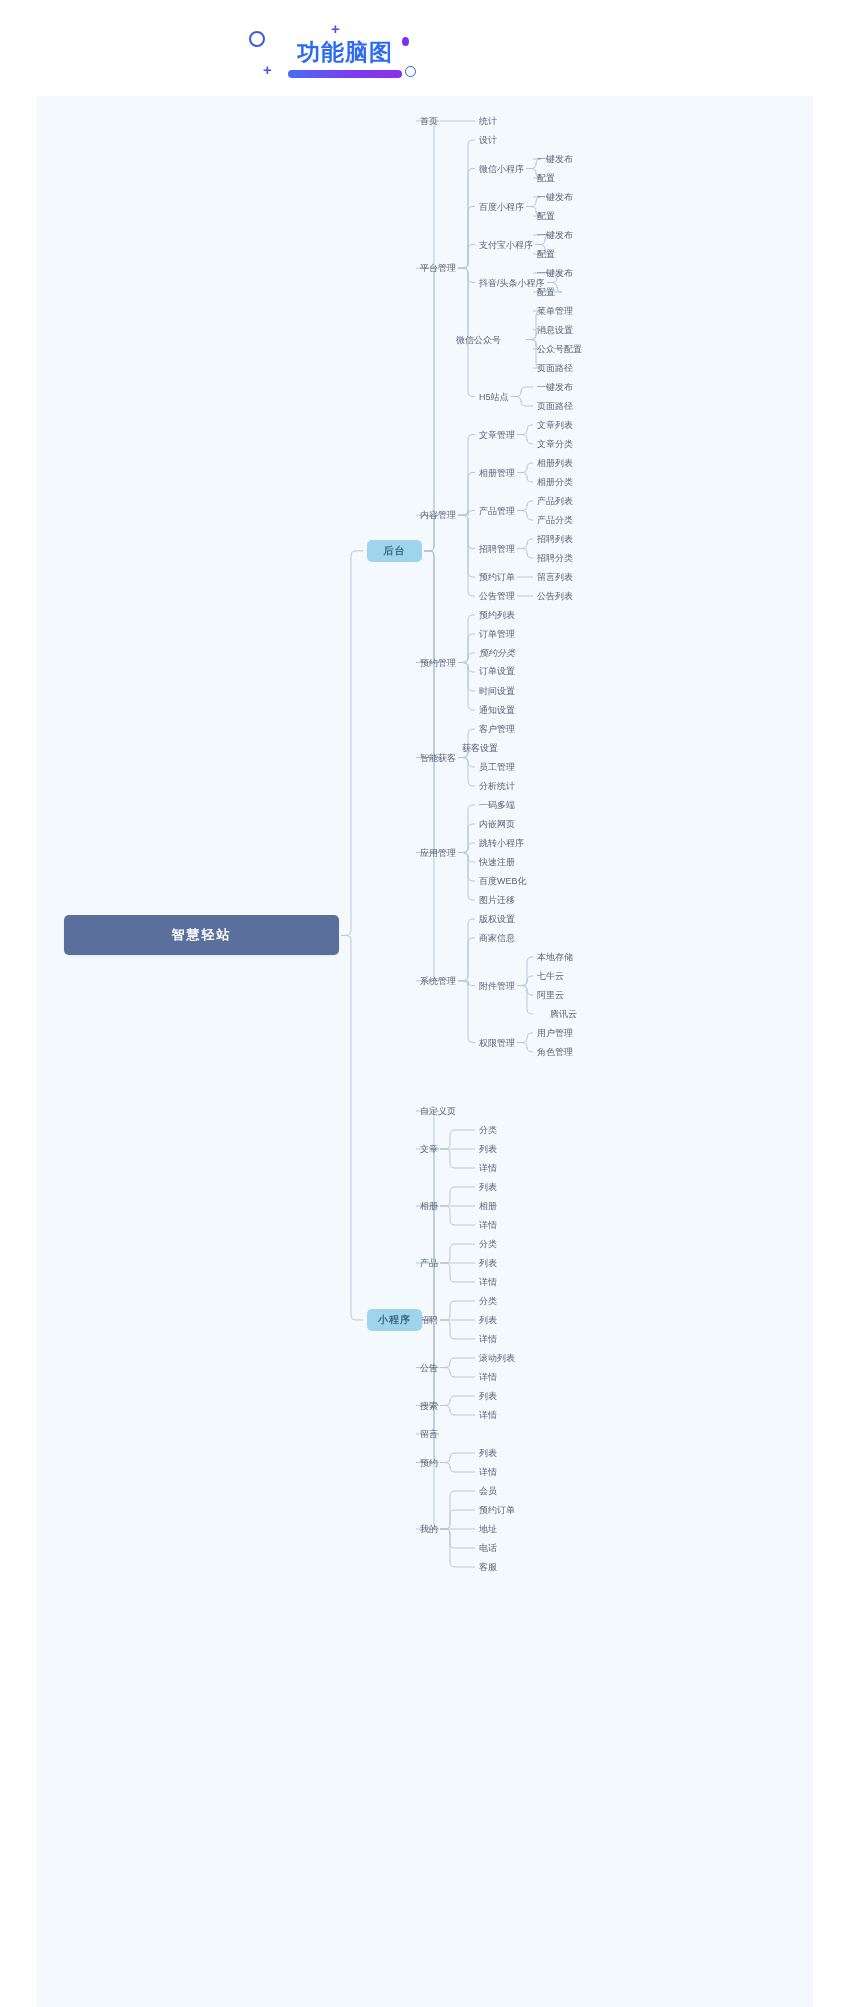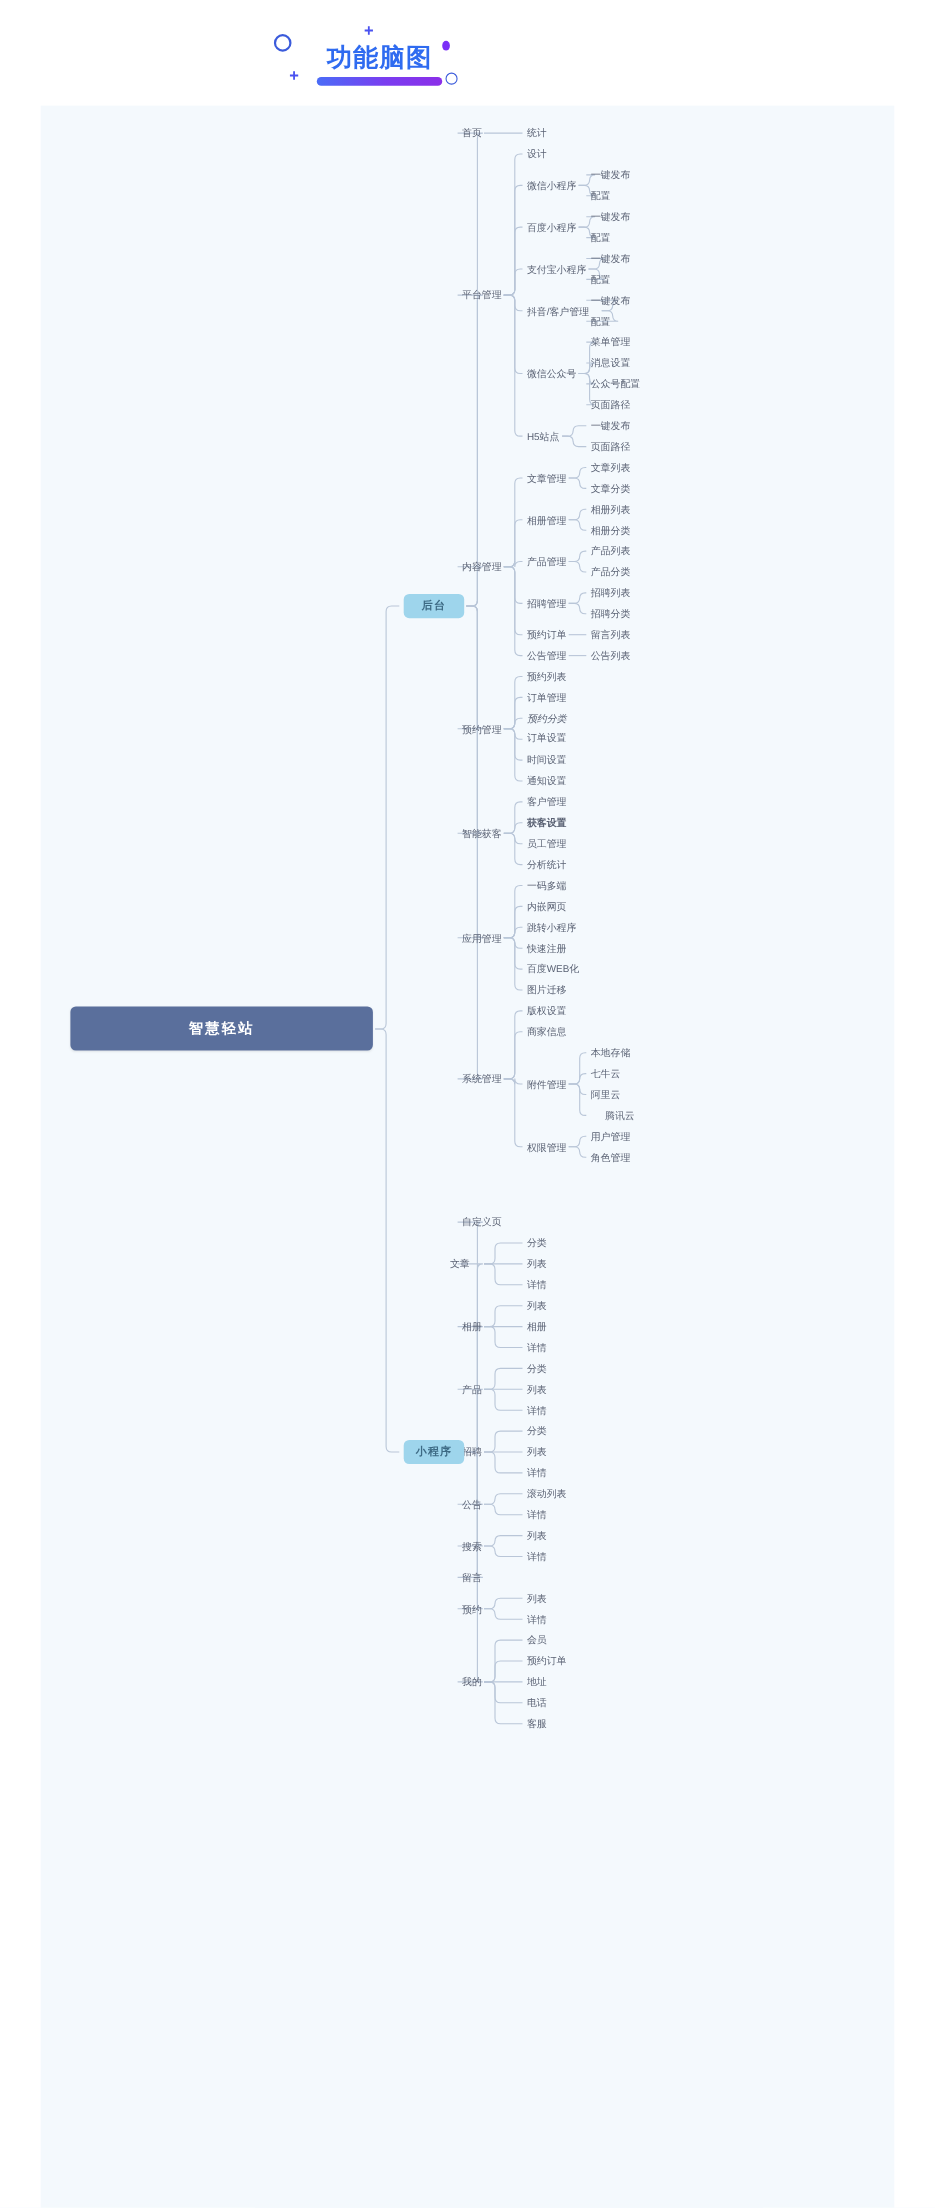--- a/index.html
+++ b/index.html
@@ -177,26 +177,26 @@
       <div class="node" style="left: 500px; top: 76px;">配置</div>
       <div class="node" style="left: 442px; top: 66.5px;">微信小程序</div>
       <div class="node" style="left: 500px; top: 95px;">一键发布</div>
       <div class="node" style="left: 500px; top: 114px;">配置</div>
       <div class="node" style="left: 442px; top: 104.5px; text-align: center;">百度小程序</div>
       <div class="node" style="left: 500px; top: 133px;">一键发布</div>
       <div class="node" style="left: 500px; top: 152px;">配置</div>
       <div class="node" style="left: 442px; top: 142.5px;">支付宝小程序</div>
       <div class="node" style="left: 500px; top: 171px;">一键发布</div>
       <div class="node" style="left: 500px; top: 190px;">配置</div>
-      <div class="node" style="left: 442px; top: 180.5px;">抖音/客户管理</div>
+      <div class="node" style="left: 442px; top: 180.5px;">抖音/头条小程序</div>
       <div class="node" style="left: 500px; top: 209px;">菜单管理</div>
       <div class="node" style="left: 500px; top: 228px;">消息设置</div>
       <div class="node" style="left: 500px; top: 247px;">公众号配置</div>
       <div class="node" style="left: 500px; top: 266px;">页面路径</div>
-      <div class="node" style="left: 442px; top: 237.5px; text-align: center;">微信公众号</div>
+      <div class="node" style="left: 419px; top: 237.5px; text-align: center;">微信公众号</div>
       <div class="node" style="left: 500px; top: 285px;">一键发布</div>
       <div class="node" style="left: 500px; top: 304px;">页面路径</div>
       <div class="node" style="left: 442px; top: 294.5px;">H5站点</div>
       <div class="node" style="left: 383px; top: 166.25px;">平台管理</div>
       <div class="node" style="left: 500px; top: 323px;">文章列表</div>
       <div class="node" style="left: 500px; top: 342px;">文章分类</div>
       <div class="node" style="left: 442px; top: 332.5px;">文章管理</div>
       <div class="node" style="left: 500px; top: 361px;">相册列表</div>
       <div class="node" style="left: 500px; top: 380px;">相册分类</div>
       <div class="node" style="left: 442px; top: 370.5px;">相册管理</div>
@@ -212,21 +212,21 @@
       <div class="node" style="left: 442px; top: 494px;">公告管理</div>
       <div class="node" style="left: 383px; top: 413.25px;">内容管理</div>
       <div class="node" style="left: 442px; top: 513px;">预约列表</div>
       <div class="node" style="left: 442px; top: 532px;">订单管理</div>
       <div class="node" style="left: 442px; top: 551px; font-style: italic;">预约分类</div>
       <div class="node" style="left: 442px; top: 570px; font-family: Liberation Mono, monospace;">订单设置</div>
       <div class="node" style="left: 442px; top: 589px;">时间设置</div>
       <div class="node" style="left: 442px; top: 608px;">通知设置</div>
       <div class="node" style="left: 383px; top: 560.5px;">预约管理</div>
       <div class="node" style="left: 442px; top: 627px;">客户管理</div>
-      <div class="node" style="left: 442px; top: 646px; font-weight: bold;">获客设置</div>
+      <div class="node" style="left: 425px; top: 646px;">获客设置</div>
       <div class="node" style="left: 442px; top: 665px;">员工管理</div>
       <div class="node" style="left: 442px; top: 684px;">分析统计</div>
       <div class="node" style="left: 383px; top: 655.5px;">智能获客</div>
       <div class="node" style="left: 442px; top: 703px;">一码多端</div>
       <div class="node" style="left: 442px; top: 722px;">内嵌网页</div>
       <div class="node" style="left: 442px; top: 741px;">跳转小程序</div>
       <div class="node" style="left: 442px; top: 760px;">快速注册</div>
       <div class="node" style="left: 442px; top: 779px;">百度WEB化</div>
       <div class="node" style="left: 442px; top: 798px;">图片迁移</div>
       <div class="node" style="left: 383px; top: 750.5px;">应用管理</div>
@@ -239,21 +239,21 @@
       <div class="node" style="left: 442px; top: 883.5px;">附件管理</div>
       <div class="node" style="left: 500px; top: 931px;">用户管理</div>
       <div class="node" style="left: 500px; top: 950px;">角色管理</div>
       <div class="node" style="left: 442px; top: 940.5px;">权限管理</div>
       <div class="node" style="left: 383px; top: 878.75px;">系统管理</div>
       <div class="lvl1" style="left: 330px; top: 443.875px; width: 55px; height: 22px;">后台</div>
       <div class="node" style="left: 383px; top: 1009px;">自定义页</div>
       <div class="node" style="left: 442px; top: 1028px;">分类</div>
       <div class="node" style="left: 442px; top: 1047px;">列表</div>
       <div class="node" style="left: 442px; top: 1066px;">详情</div>
-      <div class="node" style="left: 372px; top: 1047px; text-align: center;">文章</div>
+      <div class="node" style="left: 383px; top: 1047px; text-align: center;">文章</div>
       <div class="node" style="left: 442px; top: 1085px;">列表</div>
       <div class="node" style="left: 442px; top: 1104px;">相册</div>
       <div class="node" style="left: 442px; top: 1123px;">详情</div>
       <div class="node" style="left: 383px; top: 1104px;">相册</div>
       <div class="node" style="left: 442px; top: 1142px;">分类</div>
       <div class="node" style="left: 442px; top: 1161px;">列表</div>
       <div class="node" style="left: 442px; top: 1180px;">详情</div>
       <div class="node" style="left: 383px; top: 1161px;">产品</div>
       <div class="node" style="left: 442px; top: 1199px;">分类</div>
       <div class="node" style="left: 442px; top: 1218px;">列表</div>

